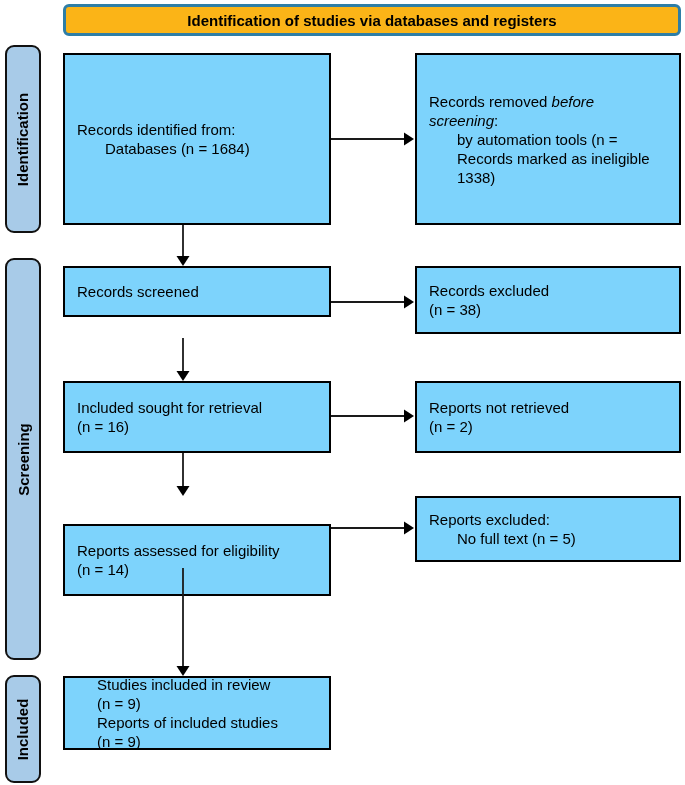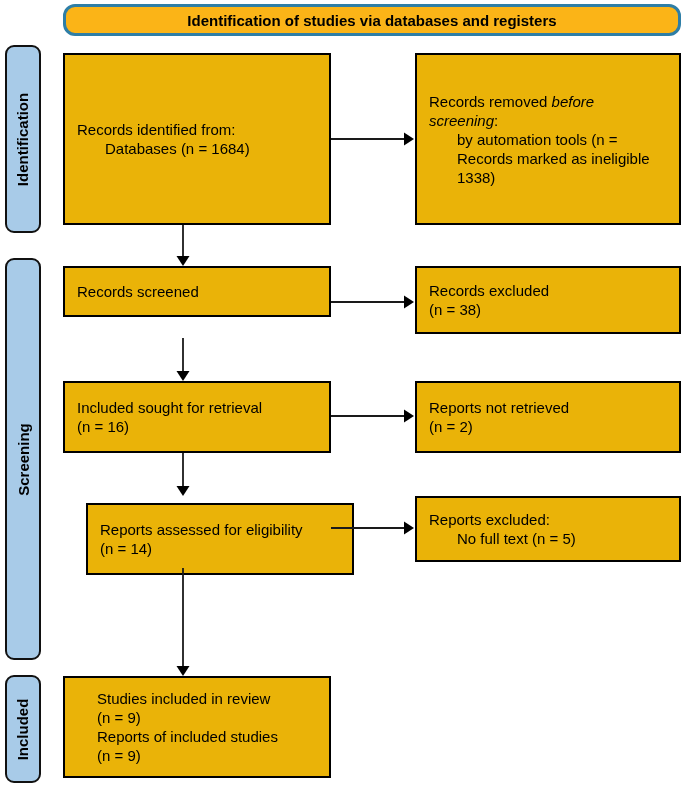--- a/index.html
+++ b/index.html
@@ -13,21 +13,21 @@
     background: #fff;
     overflow: hidden;
   }
 
   
   .banner {
     position: absolute;
     left: 63px; top: 4px; width: 618px; height: 32px;
     background: var(--header-fill, #FBB417);
     border: 3px solid var(--header-border, #2E7EA6);
-    border-radius: 12px;
+    border-radius: 6px;
     display: flex; align-items: center; justify-content: center;
     font-size: 15px; font-weight: bold;
   }
 
   
   .stage {
     position: absolute;
     left: 5px; width: 36px;
     background: var(--stage-fill, #A8CBE8);
     border: 2px solid #111;
@@ -40,39 +40,39 @@
     font-weight: bold;
     font-size: 15px;
   }
   .s-identification { top: 45px;  height: 188px; }
   .s-screening      { top: 258px; height: 402px; }
   .s-included       { top: 675px; height: 108px; }
 
   
   .box {
     position: absolute;
-    background: #eab308;
+    background: #7dd3fc;
     border: 2px solid #000;
     display: flex; flex-direction: column; justify-content: center;
     padding: 4px 12px;
     font-size: 15px; line-height: 19px;
   }
   .box .line { white-space: nowrap; }
   .box .line.indent { padding-left: 28px; }
   .box em { font-style: italic; }
 
   .b-identified   { left: 63px;  top: 53px;  width: 268px; height: 172px; }
   .b-removed      { left: 415px; top: 53px;  width: 266px; height: 172px; }
   .b-screened     { left: 63px;  top: 266px; width: 268px; height: 51px; }
   .b-excluded     { left: 415px; top: 266px; width: 266px; height: 68px; }
   .b-sought       { left: 63px;  top: 381px; width: 268px; height: 72px; }
   .b-notretrieved { left: 415px; top: 381px; width: 266px; height: 72px; }
-  .b-assessed     { left: 63px;  top: 503px; width: 268px; height: 72px; margin-left: 23px; }
+  .b-assessed     { left: 63px;  top: 524px; width: 268px; height: 72px; }
   .b-repexcluded  { left: 415px; top: 496px; width: 266px; height: 66px; }
-  .b-included     { left: 63px;  top: 676px; width: 268px; height: 102px; padding-left: 32px; }
+  .b-included     { left: 63px;  top: 676px; width: 268px; height: 74px; padding-left: 32px; }
 
   .arrows {
     position: absolute;
     left: 0; top: 0;
     pointer-events: none;
   }
 </style>
 </head>
 <body>
 

